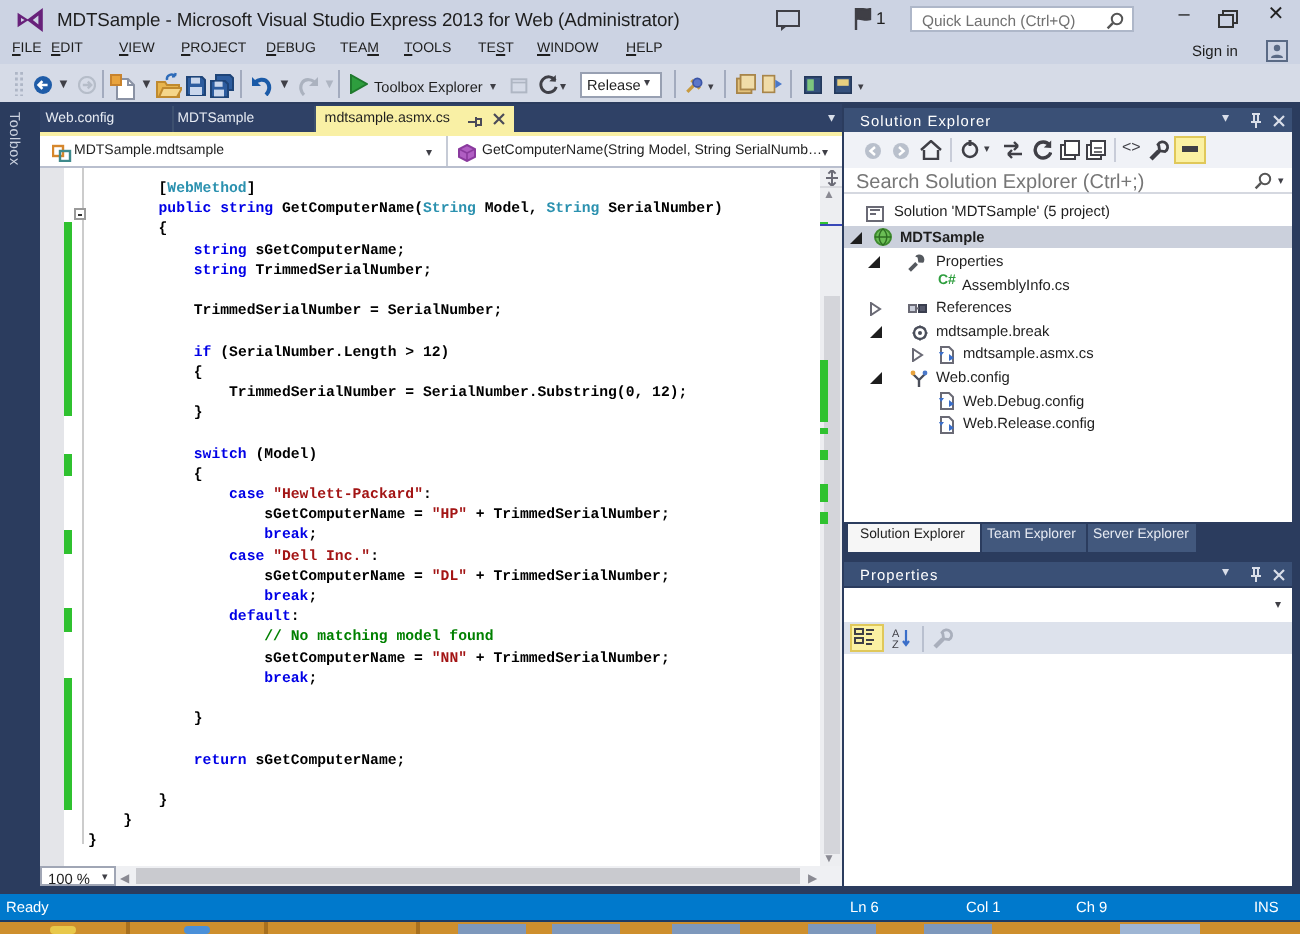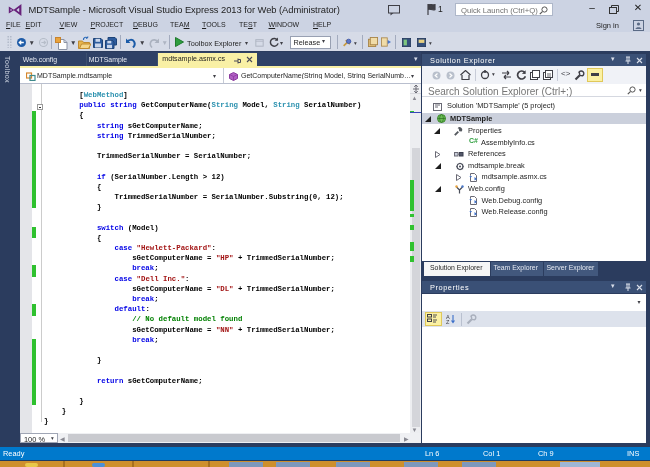--- a/index.html
+++ b/index.html
@@ -7,21 +7,21 @@
 .abs{position:absolute;}
 #stage{position:absolute;left:0;top:0;width:650px;height:467px;background:#2B3C5E;}
 
 #titlebar{left:0;top:0;width:650px;height:18px;background:#CCD3E3;}
 #menubar{left:0;top:18px;width:650px;height:14px;background:#CCD3E3;color:#1E1E1E;font-size:7px;}
 #toolbar{left:0;top:32px;width:650px;height:18.5px;background:#D6DBE7;}
 .mi{position:absolute;top:3px;}
 #title-text{position:absolute;left:28.5px;top:4px;font-size:9.4px;color:#1E1E1E;white-space:nowrap;letter-spacing:-0.05px;}
 .winbtn{position:absolute;top:0;width:14px;height:15px;color:#222;font-size:10px;text-align:center;line-height:15px;}
 
-#ql{position:absolute;left:455px;top:3px;width:98px;height:13px;background:#fff;border:1px solid #AEB7C9;box-sizing:border-box;}
+#ql{position:absolute;left:455px;top:3px;width:112px;height:13px;background:#fff;border:1px solid #AEB7C9;box-sizing:border-box;}
 #ql span{position:absolute;left:5px;top:2px;font-size:7.7px;color:#717171;}
 
 .tsep{position:absolute;top:3px;width:1px;height:14px;background:#A3ABBE;}
 .tcombo{position:absolute;background:#fff;border:1px solid #98A0B2;box-sizing:border-box;}
 
 #toolbox{left:0;top:52px;width:20px;height:395px;background:#2B3C5E;}
 #toolbox div{position:absolute;left:3px;top:4px;color:#CBD2DF;font-size:7.2px;writing-mode:vertical-rl;letter-spacing:0.3px;}
 #tabrow{left:20px;top:52px;width:401px;height:15px;background:#2F4166;}
 .tabtxt{position:absolute;top:3.5px;color:#E6EAF2;font-size:6.9px;}
 #activetab{position:absolute;left:138px;top:0.5px;width:98.5px;height:14.5px;background:#F9F0A5;color:#1E1E1E;font-size:7.1px;}
@@ -291,21 +291,21 @@
 
             <span class="k">switch</span> (Model)
             {
                 <span class="k">case</span> <span class="s">"Hewlett-Packard"</span>:
                     sGetComputerName = <span class="s">"HP"</span> + TrimmedSerialNumber;
                     <span class="k">break</span>;
                 <span class="k">case</span> <span class="s">"Dell Inc."</span>:
                     sGetComputerName = <span class="s">"DL"</span> + TrimmedSerialNumber;
                     <span class="k">break</span>;
                 <span class="k">default</span>:
-                    <span class="c">// No default model found</span>
+                    <span class="c">// No matching model found</span>
                     sGetComputerName = <span class="s">"NN"</span> + TrimmedSerialNumber;
                     <span class="k">break</span>;
 
             }
 
             <span class="k">return</span> sGetComputerName;
 
         }
     }
 }</pre>

